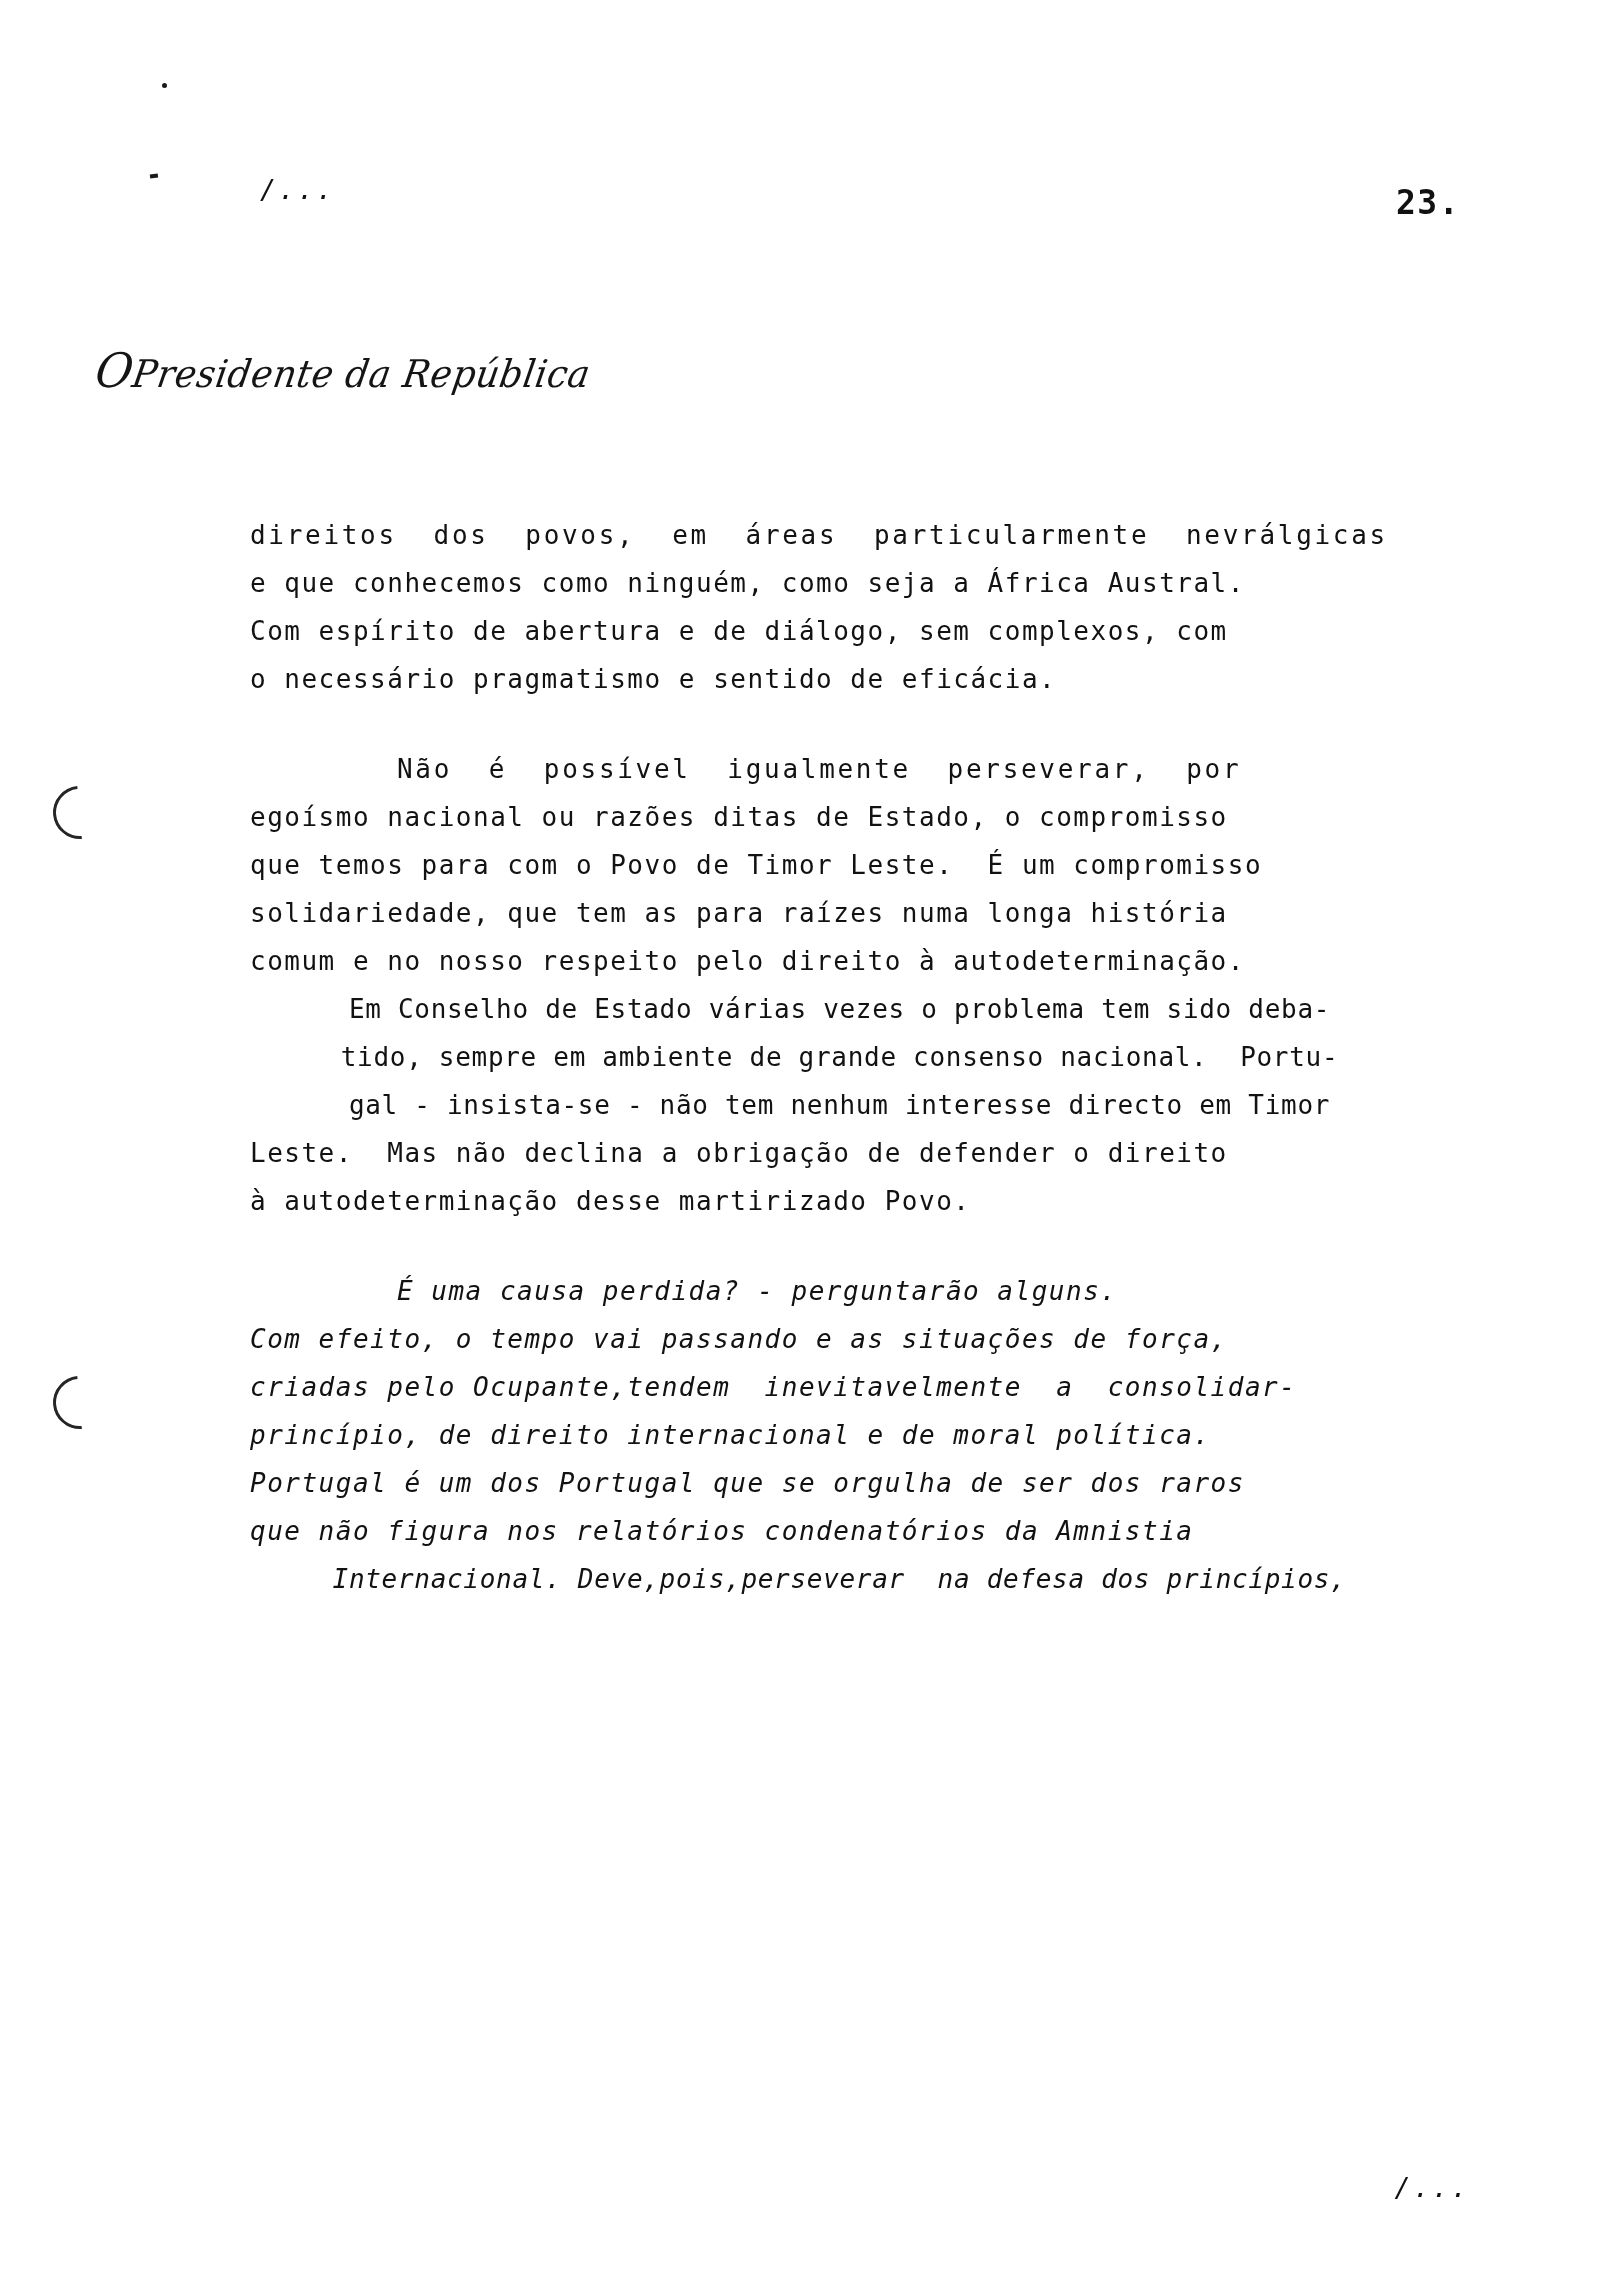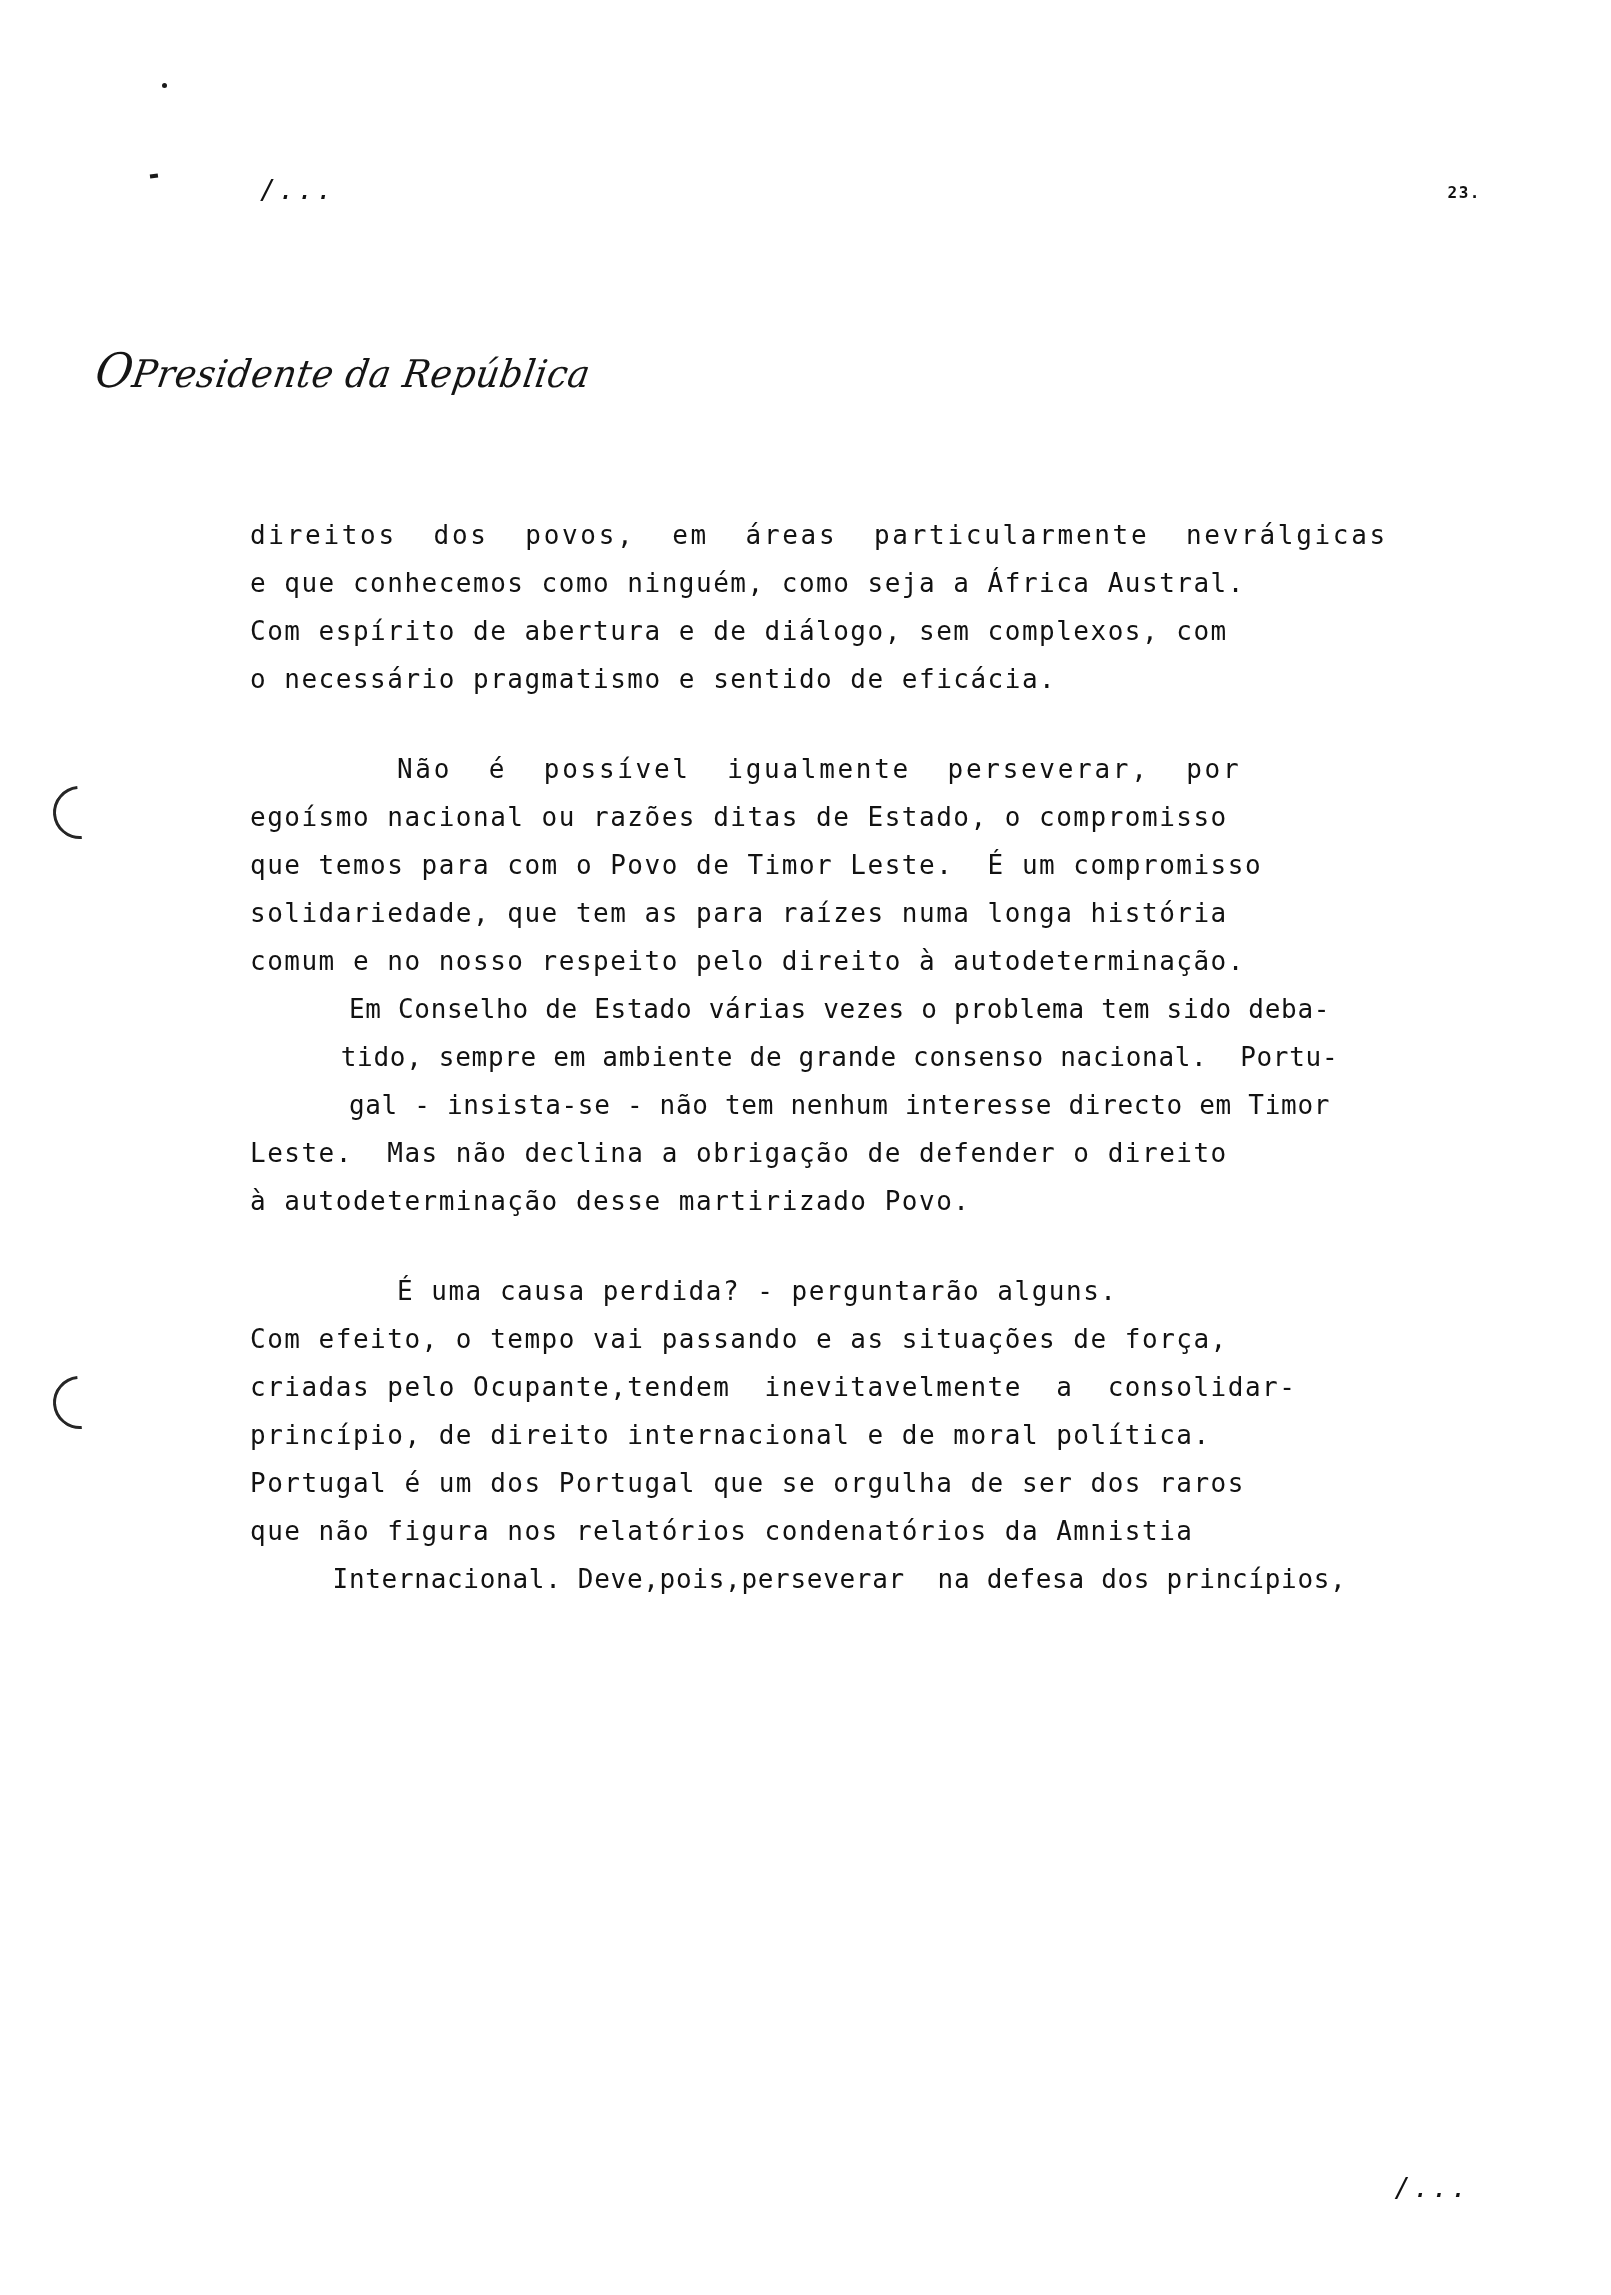--- a/index.html
+++ b/index.html
@@ -42,24 +42,24 @@
     top: 174px;
     font-family: "DejaVu Sans Mono", monospace;
     font-size: 26.5px;
     letter-spacing: 2.9px;
     color: #111;
     font-style: italic;
   }
 
   .page-number {
     position: absolute;
-    right: 131px;
+    right: 152px;
     top: 183px;
     font-family: "DejaVu Sans Mono", monospace;
-    font-size: 16px;
+    font-size: 33px;
     letter-spacing: 1.5px;
     color: #111;
     font-weight: 600;
   }
 
   
   .letterhead {
     position: absolute;
     left: 96px;
     top: 344px;
@@ -93,21 +93,21 @@
   
   .body {
     position: absolute;
     left: 250px;
     top: 511px;
     width: 1179px;
   }
   .para {
     margin: 0 0 42px 0;
   }
-  .para:last-child { margin-bottom: 0; }
+  .para:last-child { margin-bottom: 0; font-style: italic; }
 
   .line {
     font-family: "DejaVu Sans Mono", monospace;
     font-size: 26px;
     line-height: 48px;
     color: #121212;
     white-space: pre;
     letter-spacing: 0px;
   }
   .sp1 { letter-spacing: 0.7px; text-align: center; }

